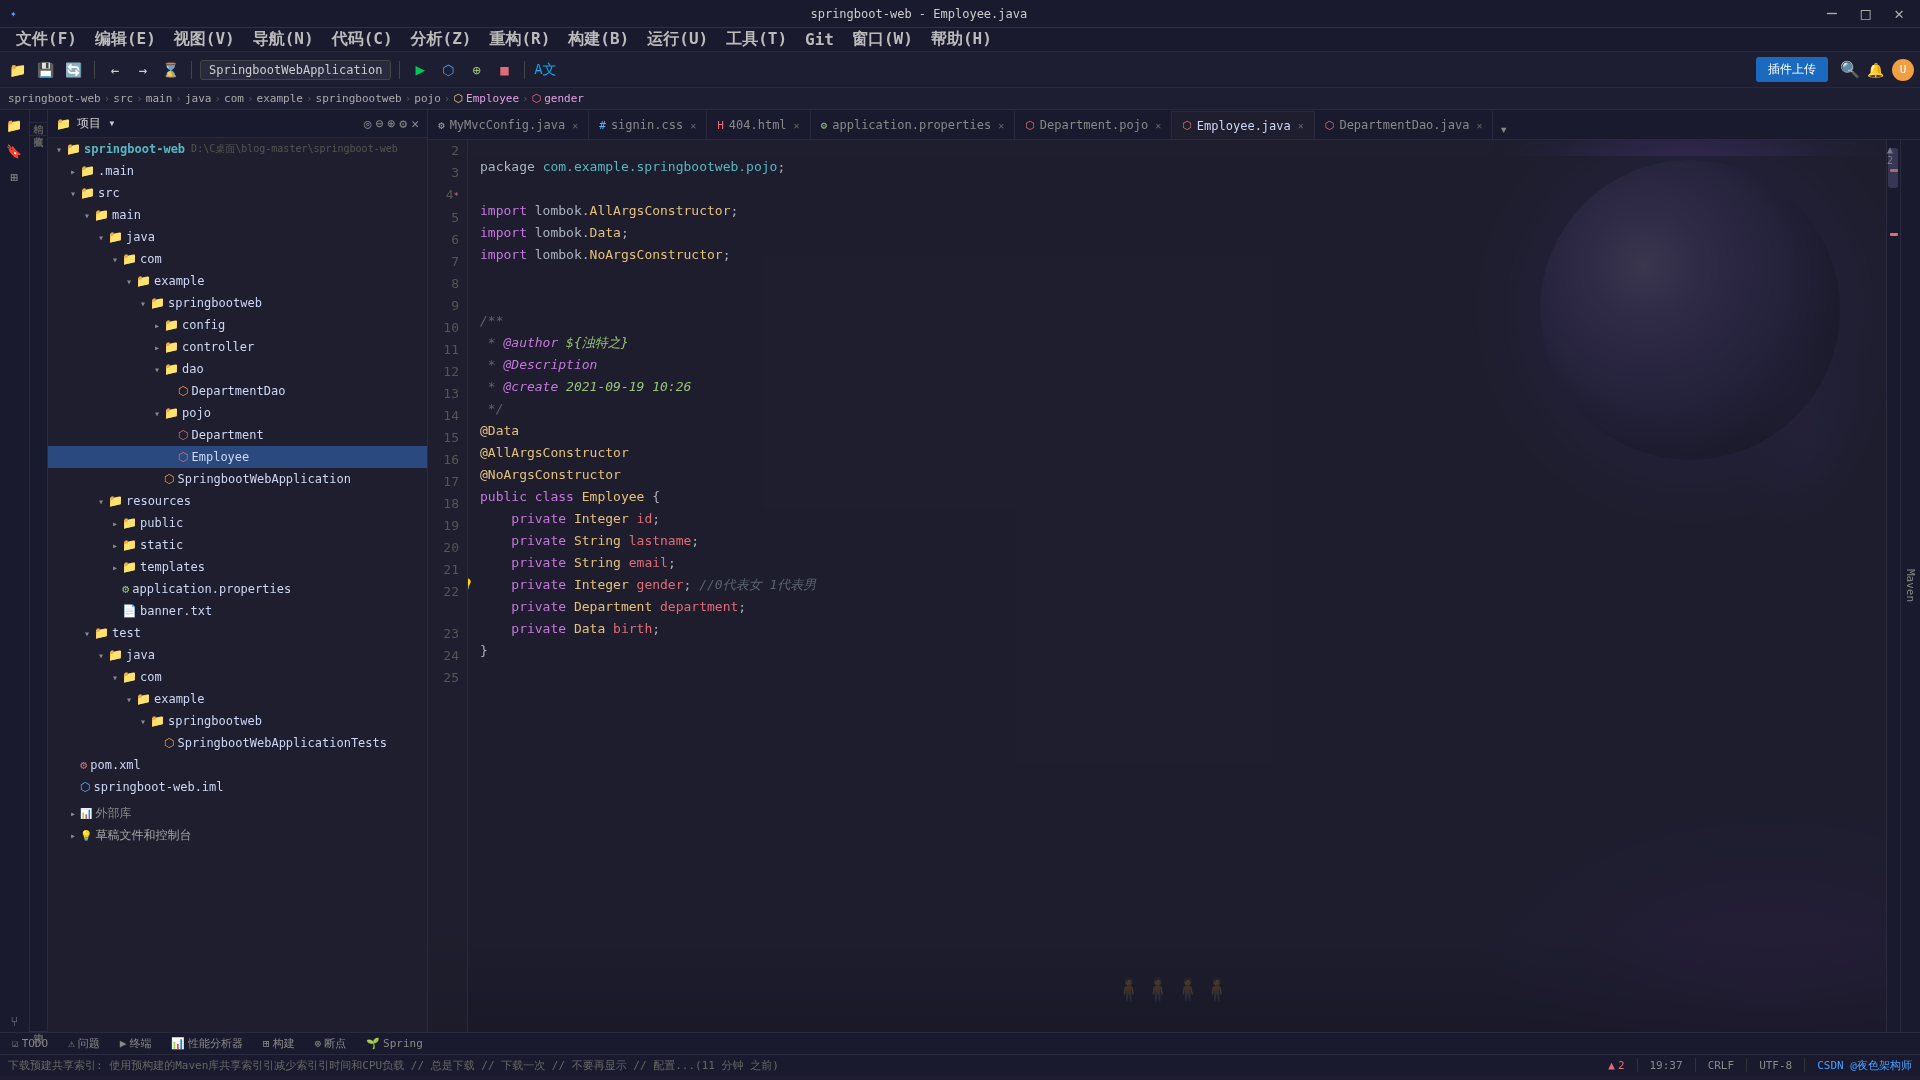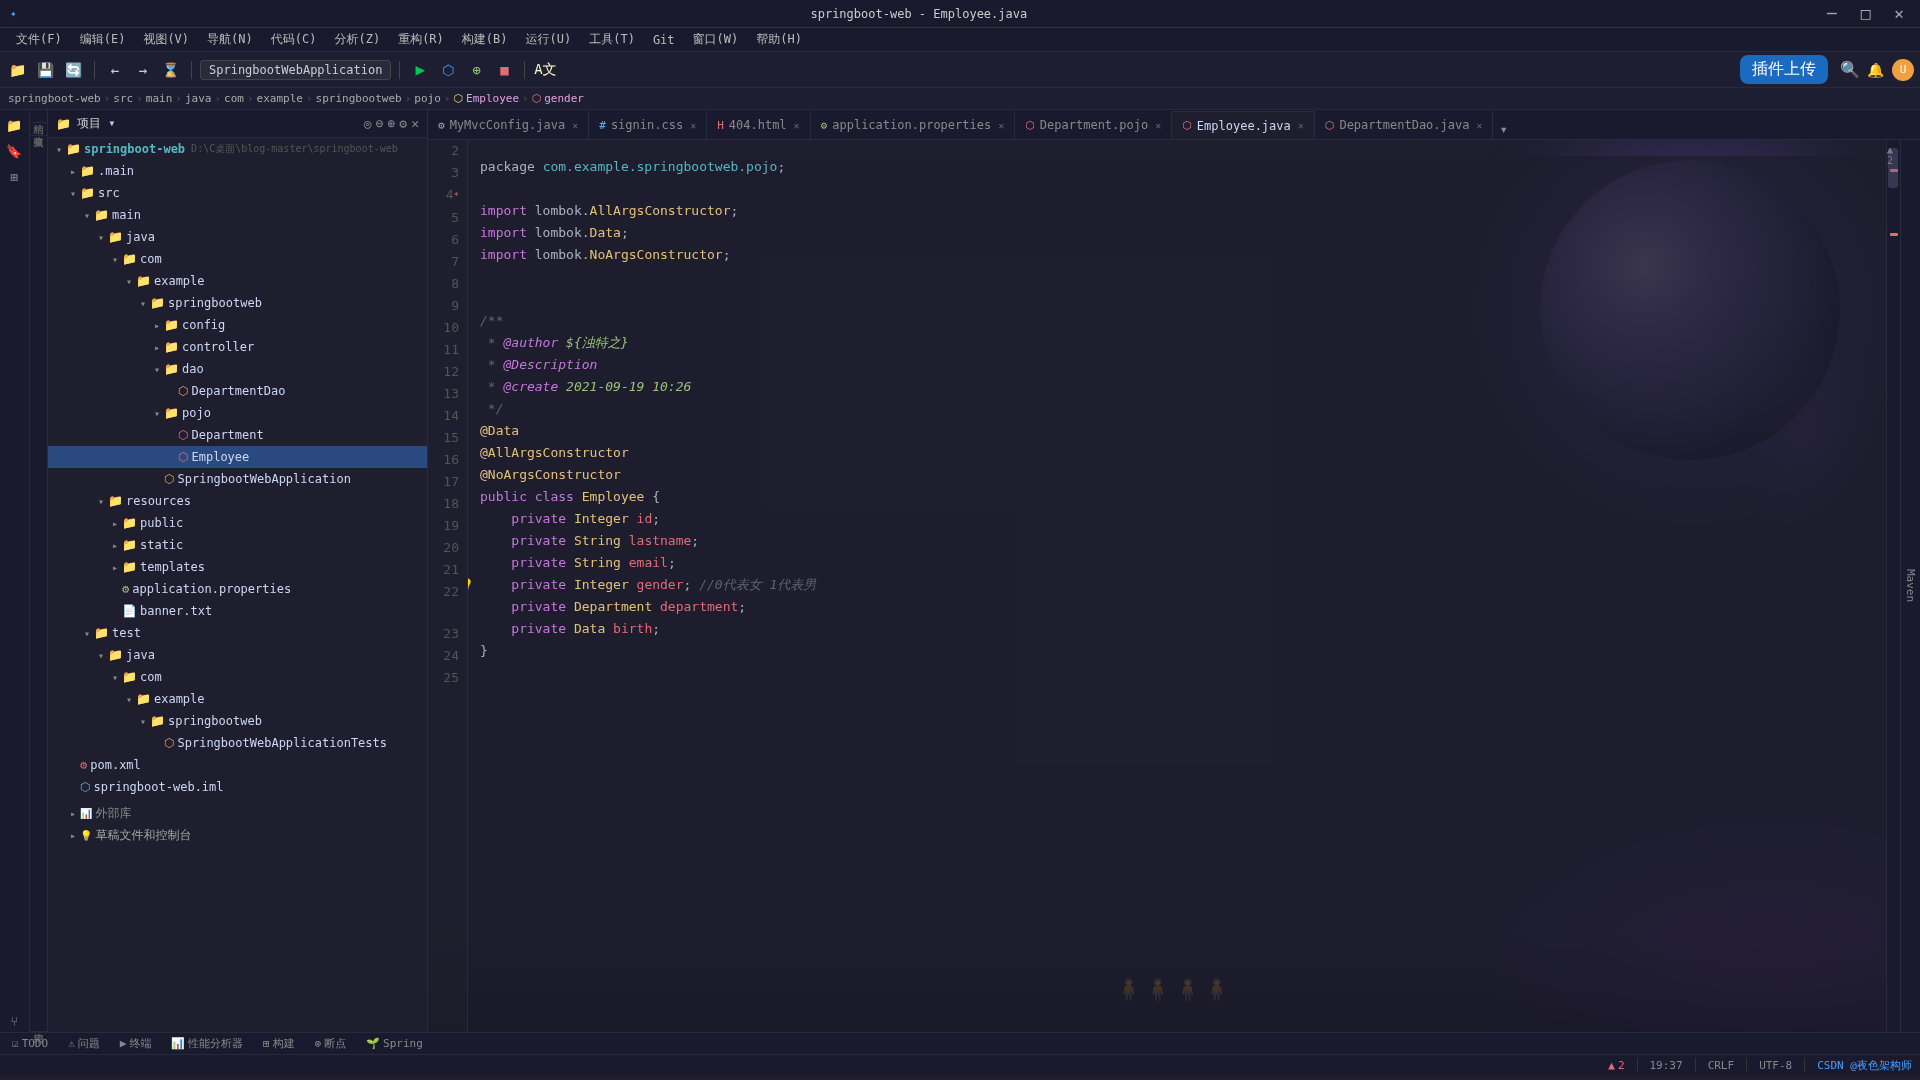--- a/index.html
+++ b/index.html
@@ -33,24 +33,25 @@
       height: 24px;
       background: #1a1a2e;
       display: flex;
       align-items: center;
       padding: 0 8px;
       gap: 2px;
       border-bottom: 1px solid #2a2a3e;
     }
     .menu-item {
       padding: 2px 8px;
-      font-size: 12px;
+      font-size: 16px;
       color: #bbb;
       cursor: pointer;
       border-radius: 2px;
+      font-weight: bold;
     }
 
     
     #toolbar {
       height: 36px;
       background: #1e1e32;
       display: flex;
       align-items: center;
       padding: 0 6px;
       gap: 4px;
@@ -72,22 +73,22 @@
       padding: 2px 8px;
       border-radius: 3px;
       font-size: 12px;
       cursor: pointer;
     }
     .run-btn { color: #00c853; font-size: 16px; }
     .upload-btn {
       background: #1a6abf;
       color: white;
       padding: 4px 12px;
-      border-radius: 8px;
-      font-size: 16px;
+      border-radius: 3px;
+      font-size: 12px;
       cursor: pointer;
       margin-left: auto;
     }
     .search-toolbar-icon { font-size: 16px; color: #aaa; cursor: pointer; }
     .user-icon { width: 22px; height: 22px; border-radius: 50%; background: #f0a040; display: flex; align-items: center; justify-content: center; font-size: 11px; color: white; cursor: pointer; }
 
     
     #breadcrumb {
       height: 22px;
       background: #1e1e32;
@@ -394,21 +395,21 @@
   <div class="toolbar-btn">→</div>
   <div class="toolbar-btn">⌛</div>
   <div class="toolbar-separator"></div>
   <div class="project-selector">SpringbootWebApplication</div>
   <div class="toolbar-separator"></div>
   <div class="toolbar-btn run-btn">▶</div>
   <div class="toolbar-btn" style="color:#4a9eff;">⬡</div>
   <div class="toolbar-btn" style="color:#98c379;">⊕</div>
   <div class="toolbar-btn" style="color:#e06c75;">■</div>
   <div class="toolbar-separator"></div>
-  <div class="toolbar-btn" style="color:#fef9c3;">A文</div>
+  <div class="toolbar-btn" style="color:#0ea5e9;">A文</div>
   <div class="upload-btn">插件上传</div>
   <div style="margin-left:8px;" class="search-toolbar-icon">🔍</div>
   <div class="toolbar-btn">🔔</div>
   <div class="user-icon">U</div>
 </div>
 
 <div id="breadcrumb">
   <span class="breadcrumb-item">springboot-web</span>
   <span class="breadcrumb-sep">›</span>
   <span class="breadcrumb-item">src</span>
@@ -885,20 +886,23 @@
     <span>⊗</span>
     <span>断点</span>
   </div>
   <div class="bottom-tab">
     <span style="color:#98c379;">🌱</span>
     <span>Spring</span>
   </div>
 </div>
 
 <div id="statusbar">
+  <div class="status-item">
+    <span style="color:#666;font-size:11px;max-width:900px;overflow:hidden;white-space:nowrap;text-overflow:ellipsis;">下载预建共享索引: 使用预构建的Maven库共享索引引减少索引引时间和CPU负载 // 总是下载 // 下载一次 // 不要再显示 // 配置...(11 分钟 之前)</span>
+  </div>
   <div class="status-right">
     <div class="status-item status-warning">
       <span>▲</span>
       <span>2</span>
     </div>
     <div class="status-separator"></div>
     <div class="status-item">19:37</div>
     <div class="status-separator"></div>
     <div class="status-item">CRLF</div>
     <div class="status-separator"></div>

